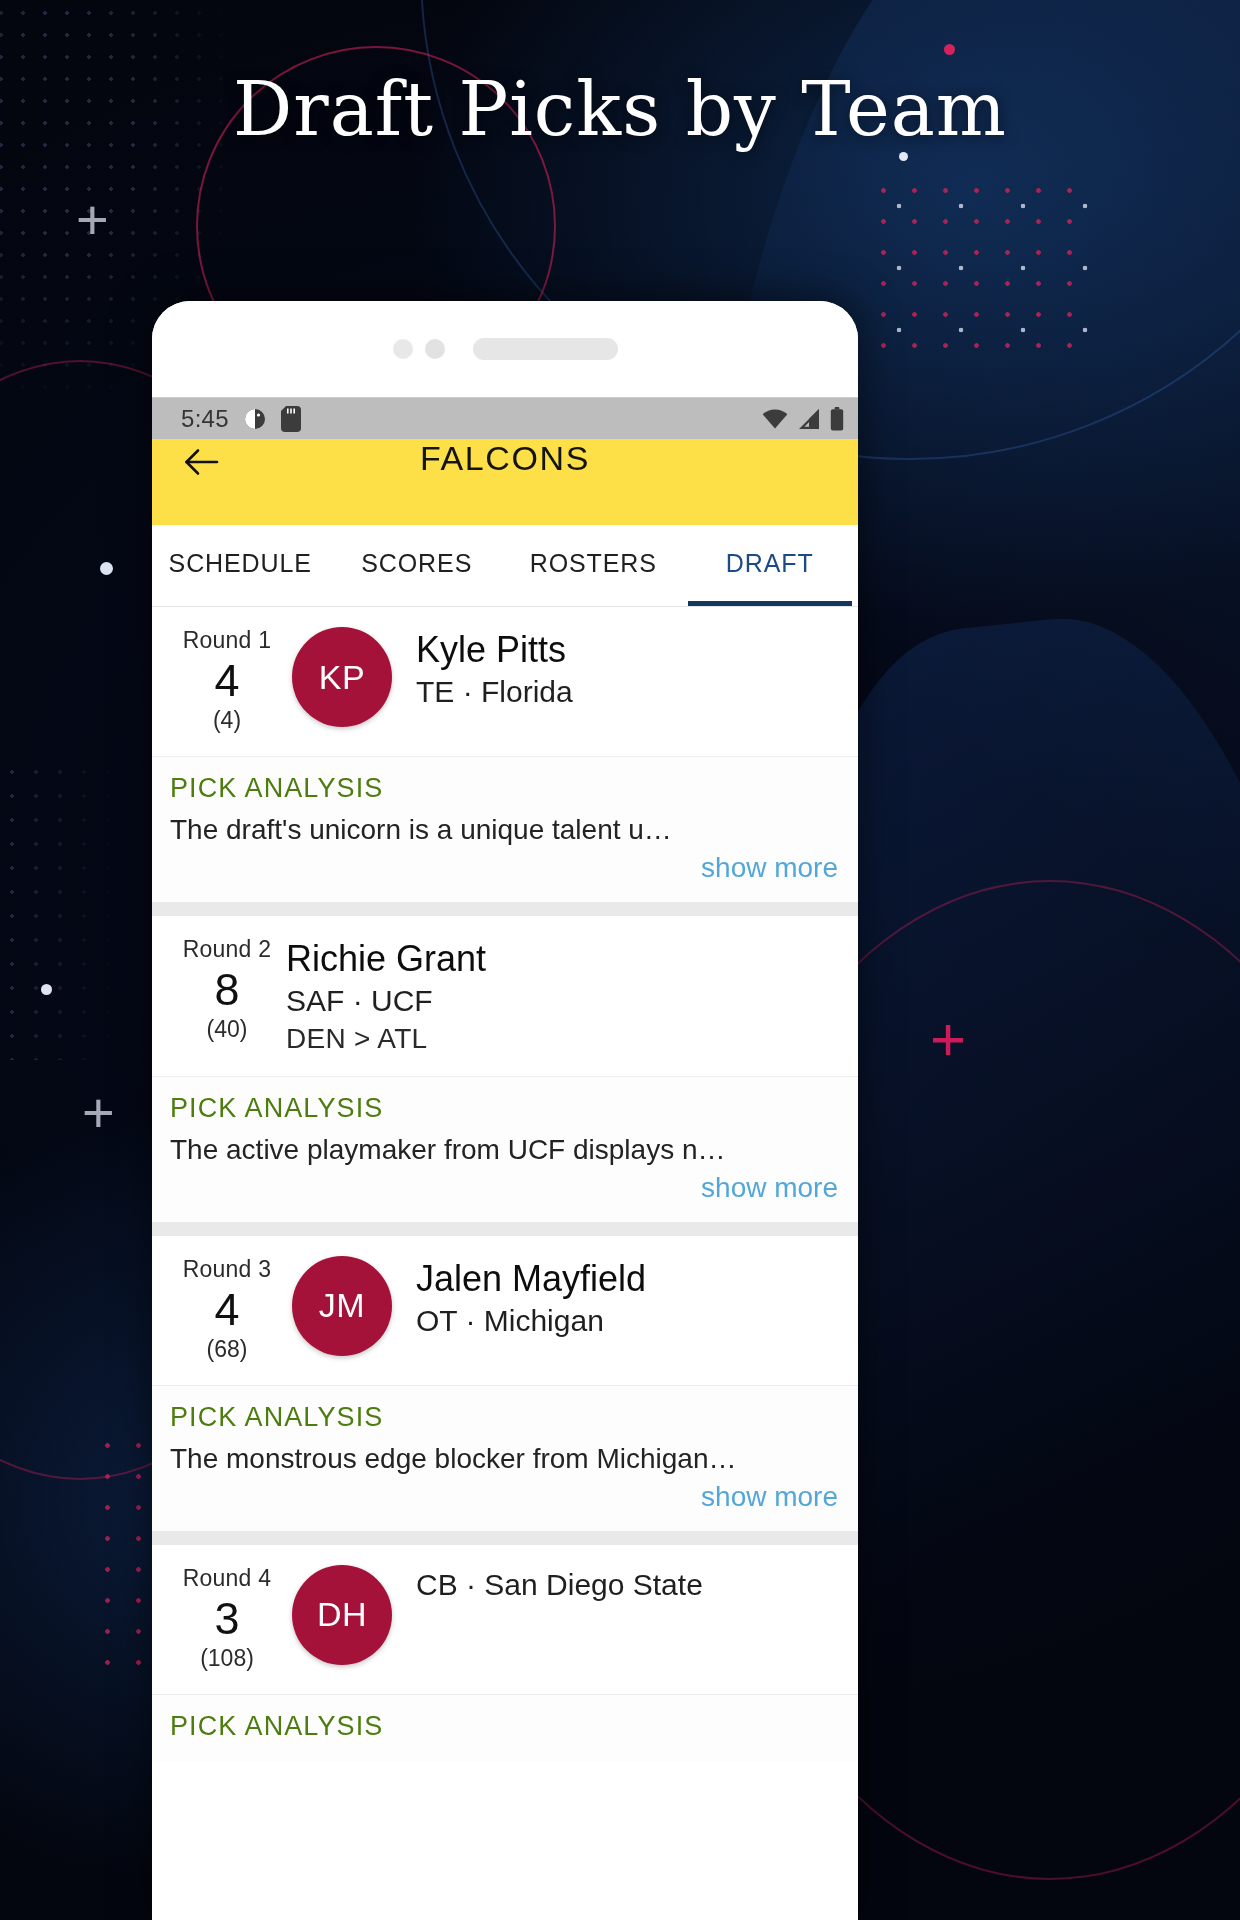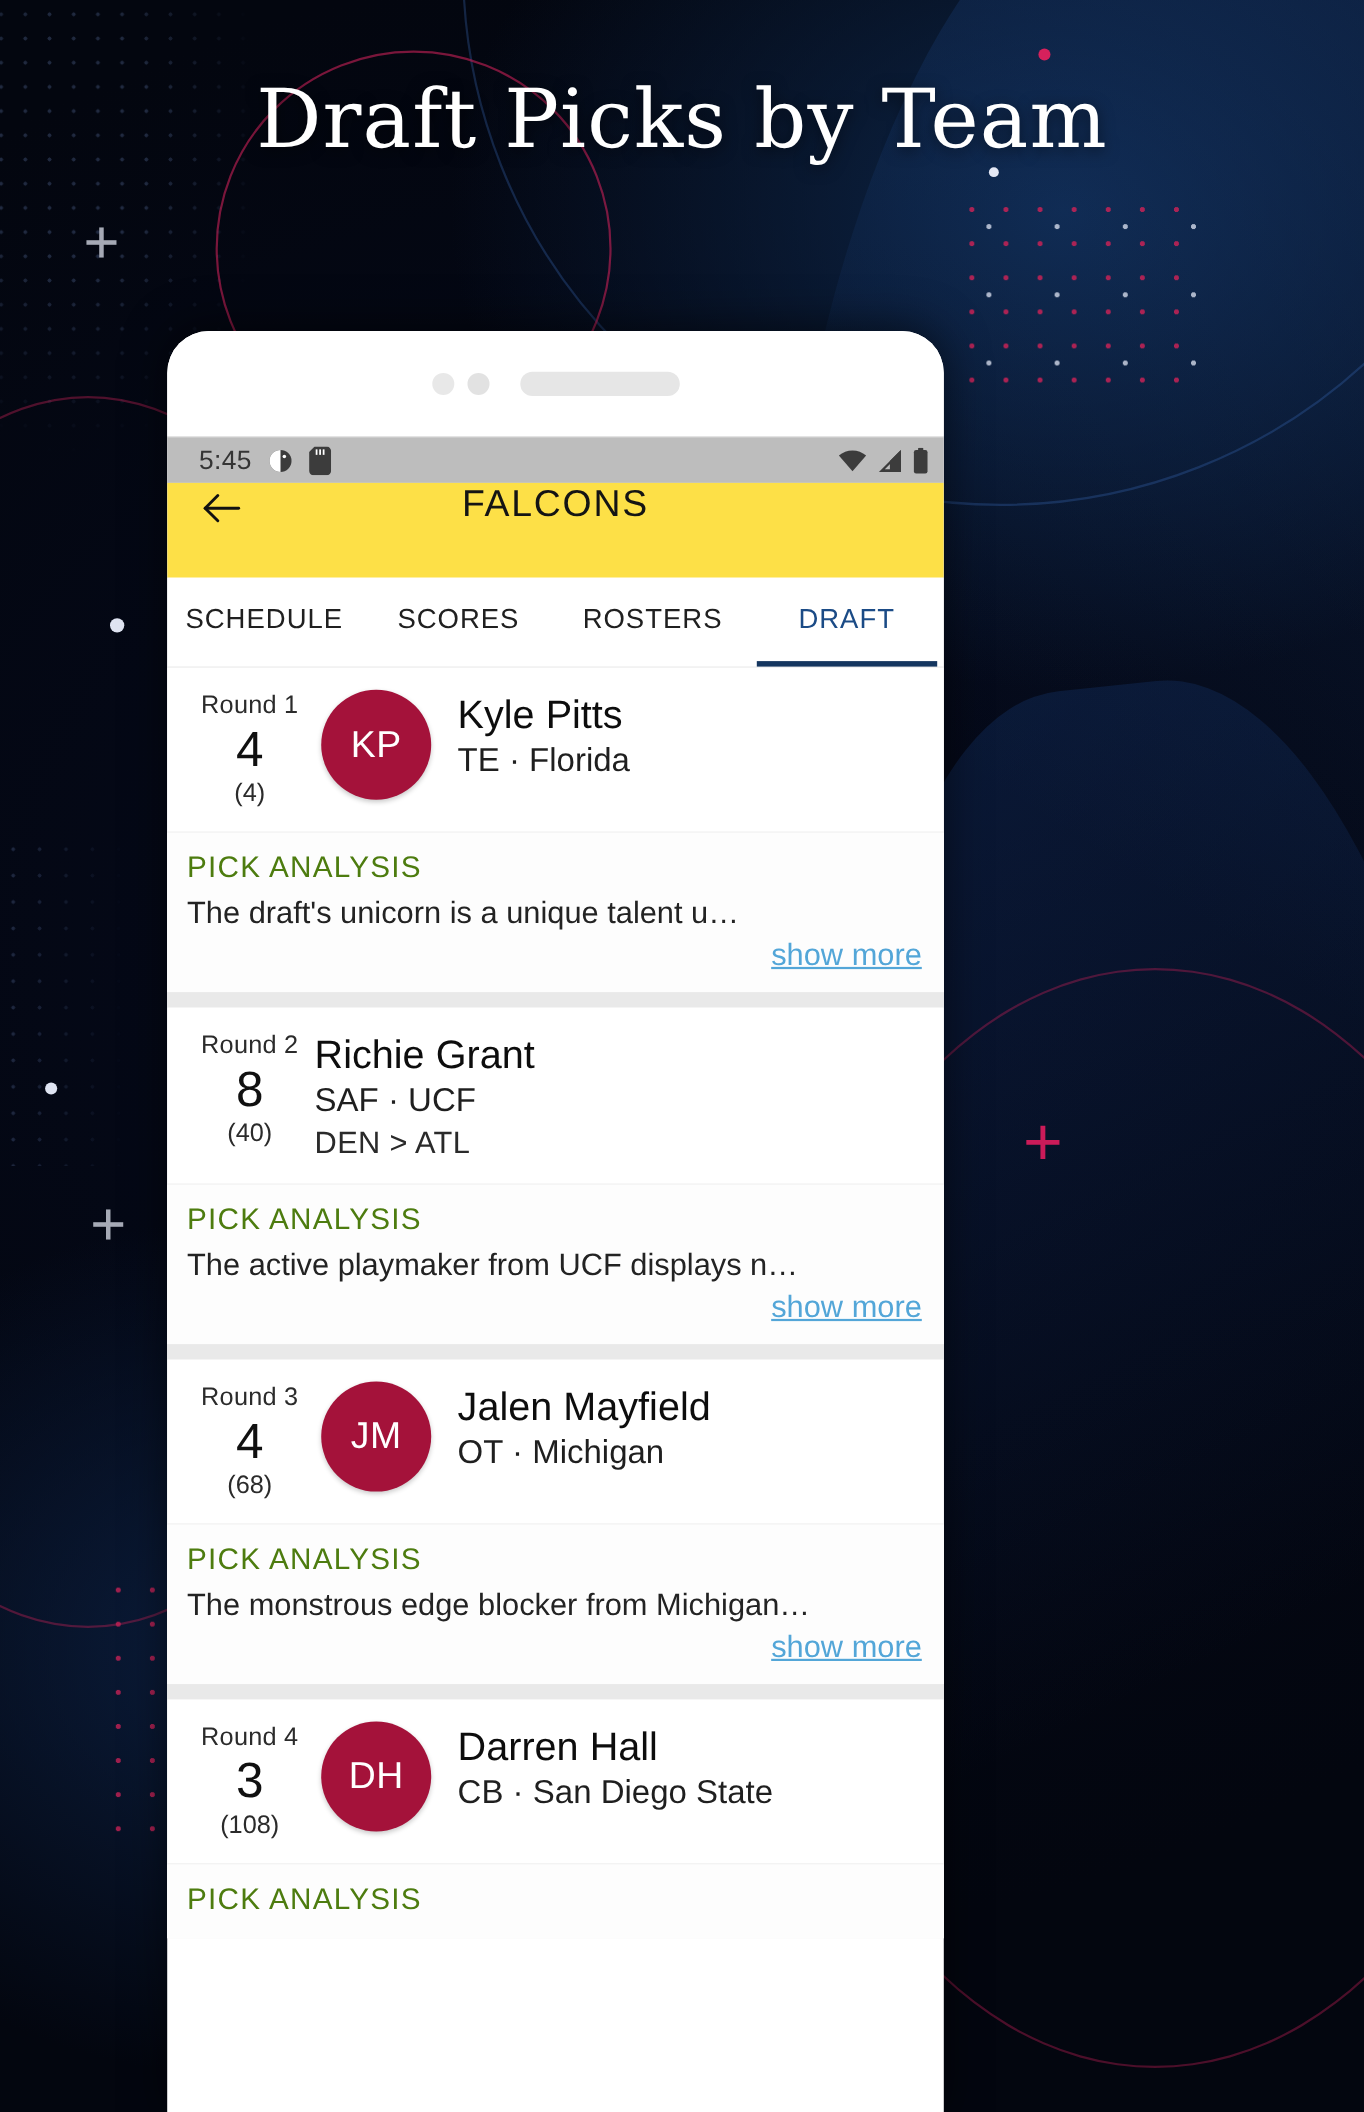--- a/index.html
+++ b/index.html
@@ -233,21 +233,20 @@
     font-size: 28px;
     color: #232323;
     white-space: nowrap; overflow: hidden;
   }
   .show-more {
     text-align: right;
     font-size: 28px;
     color: #53a6d8;
     padding: 6px 2px 8px 0;
     cursor: pointer;
-    text-decoration: underline;
   }
   .card-gap { height: 14px; background: #e9e9e9; }
 </style>
 </head>
 <body>
 
 <div id="root">
 
   <div class="bg-layer">
     <div class="sweep"></div>
@@ -407,21 +406,20 @@
 
       <div class="pick-card">
         <div class="pick-head">
           <div class="pick-num">
             <div class="pick-round">Round 4</div>
             <div class="pick-big">3</div>
             <div class="pick-overall">(108)</div>
           </div>
           <div class="avatar">DH</div>
           <div class="pick-info">
-            <div class="player-name">Darren Hall</div>
             <div class="player-meta">CB · San Diego State</div>
           </div>
         </div>
         <div class="analysis">
           <div class="analysis-label">PICK ANALYSIS</div>
         </div>
       </div>
 
     </div>
   </div>

